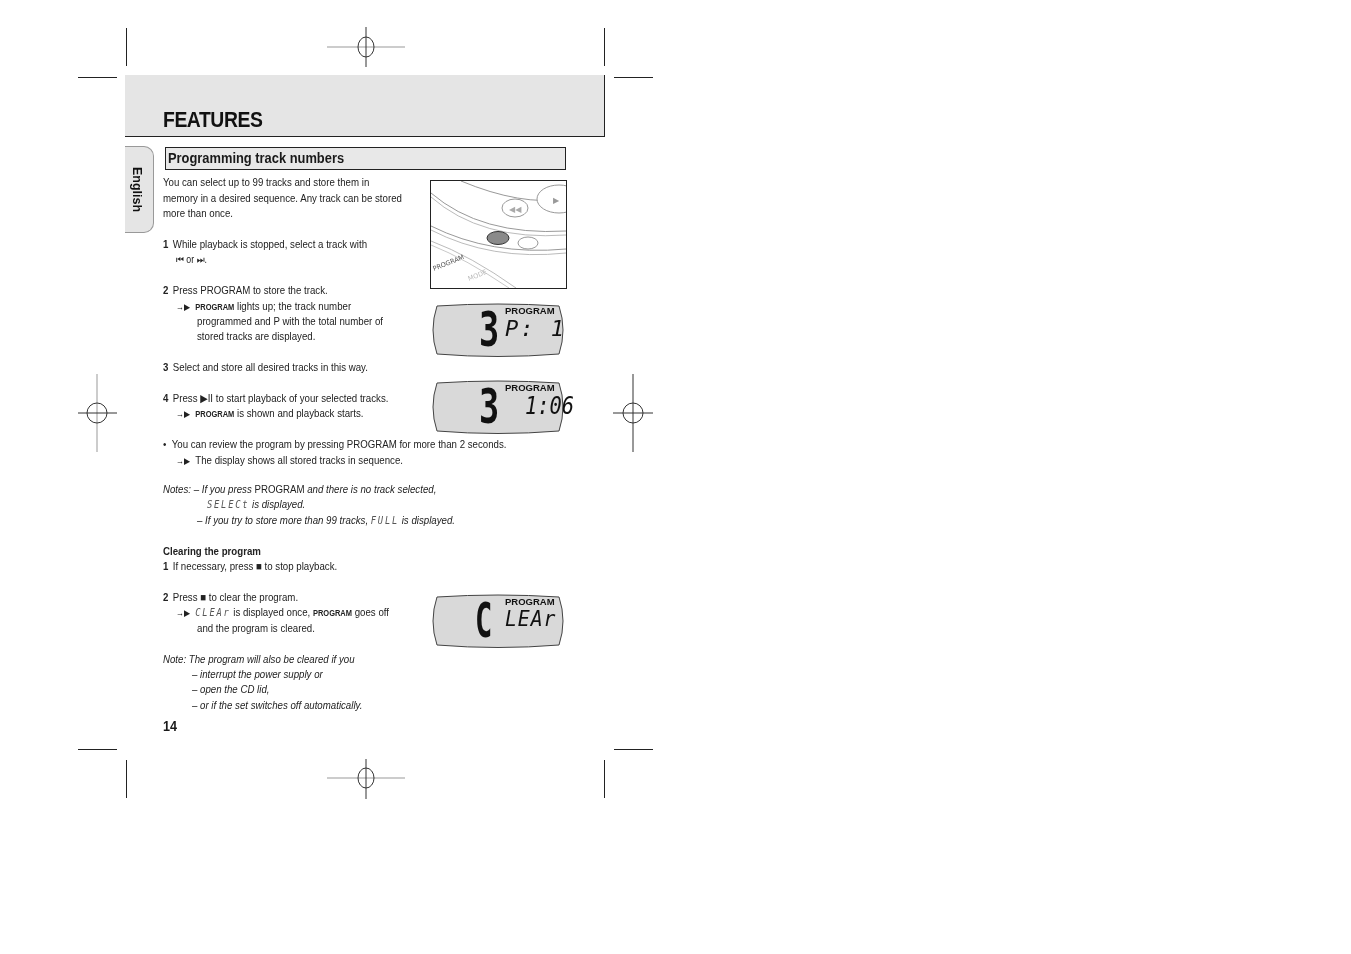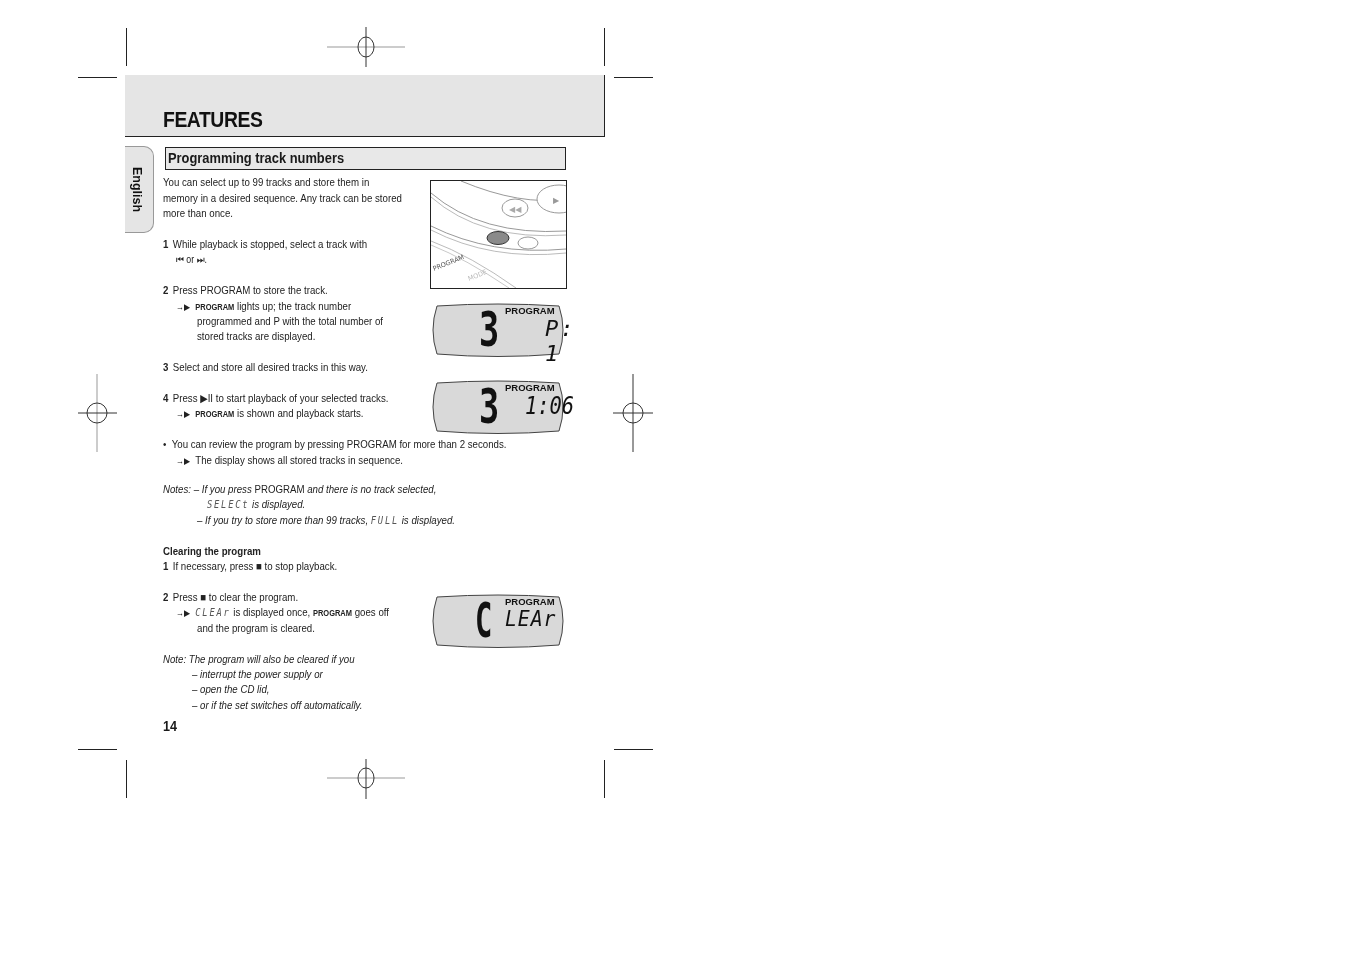--- a/index.html
+++ b/index.html
@@ -171,21 +171,21 @@
     <text x="38" y="100" font-size="6.5" fill="#bbb" transform="rotate(-22 38 100)" font-family="DejaVu Sans, sans-serif">MODE</text>
   </svg>
 </div>
 
 <div class="lcd" style="left:429px; top:303px;">
   <svg width="138" height="54" style="position:absolute; left:0; top:0;">
     <path d="M 8 3 Q 69 -1 130 3 Q 138 27 130 51 Q 69 56 8 51 Q 0 27 8 3 Z" fill="#d9d9d9" stroke="#444" stroke-width="1"></path>
   </svg>
   <span class="lcd-big" style="left:50px; top:-2px; font-size:48px; transform:scaleX(0.7); transform-origin:left top;">3</span>
   <span class="lcd-label" style="left:76px; top:2px;">PROGRAM</span>
-  <span class="lcd-small" style="left:76px; top:13px; font-size:22px; letter-spacing:2px;margin-left:40px;">P: 1</span>
+  <span class="lcd-small" style="left:76px; top:13px; font-size:22px; letter-spacing:2px;">P: 1</span>
 </div>
 
 <div class="lcd" style="left:429px; top:380px;">
   <svg width="138" height="54" style="position:absolute; left:0; top:0;">
     <path d="M 8 3 Q 69 -1 130 3 Q 138 27 130 51 Q 69 56 8 51 Q 0 27 8 3 Z" fill="#d9d9d9" stroke="#444" stroke-width="1"></path>
   </svg>
   <span class="lcd-big" style="left:50px; top:-2px; font-size:48px; transform:scaleX(0.7); transform-origin:left top;">3</span>
   <span class="lcd-label" style="left:76px; top:2px;">PROGRAM</span>
   <span class="lcd-small" style="left:96px; top:12px; font-size:24px; transform:scaleX(0.85); transform-origin:left top;">1:06</span>
 </div>

